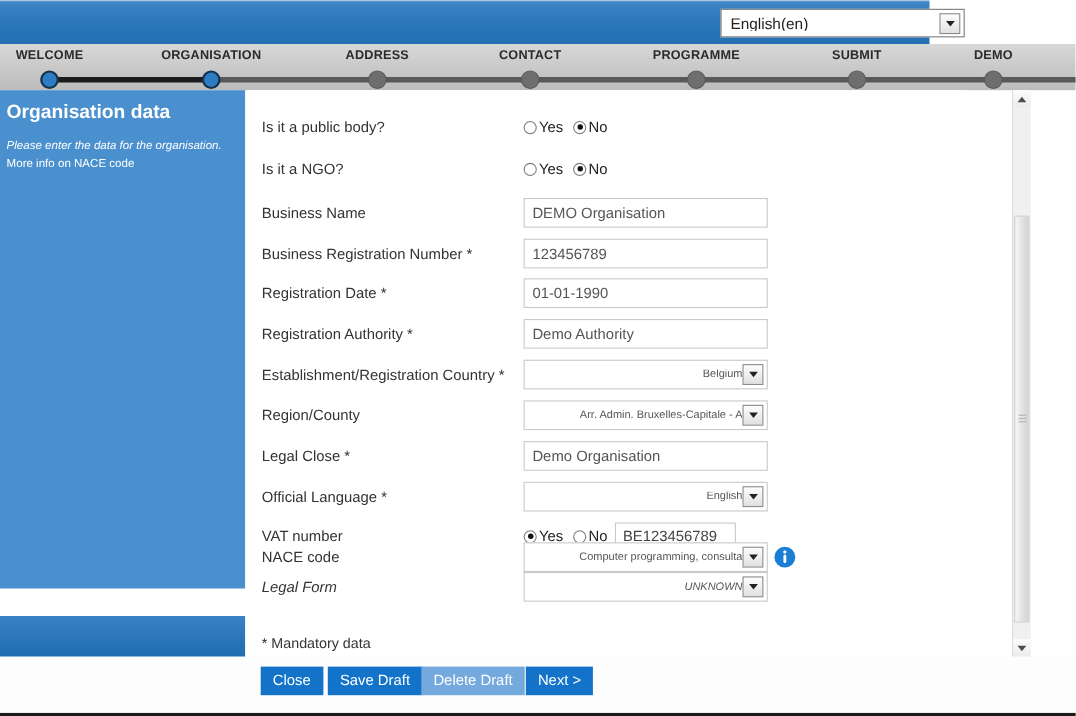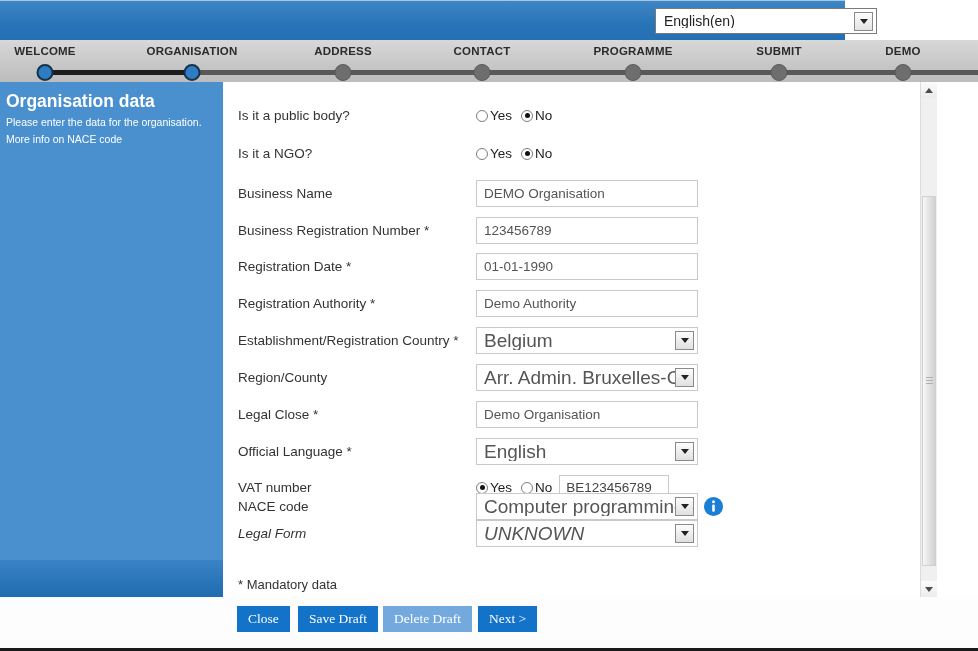--- a/index.html
+++ b/index.html
@@ -107,36 +107,37 @@
   }
   .node.inactive {
     background: #6e6e6e;
     border: 1px solid #5a5a5a;
   }
 
   
   .sidebar {
     position: absolute;
     left: 0; top: 82px;
-    width: 223px; height: 515px;
+    width: 223px; height: 453px;
     background: #4a90cf;
     box-sizing: border-box;
     padding: 8px 6px 0 6px;
   }
   .sidebar-title {
     font-size: 17.5px;
     font-weight: bold;
     color: #ffffff;
     line-height: 22px;
   }
   .sidebar-sub {
     font-size: 10.5px;
     color: #ffffff;
     line-height: 17px;
-    margin-top: 2px;
+    margin-top: 12px;
+    font-style: italic;
   }
   .sidebar-link {
     font-size: 10.5px;
     color: #ffffff;
     line-height: 17px;
     cursor: pointer;
   }
   .sidebar-foot {
     position: absolute;
     left: 0; top: 560px;
@@ -189,25 +190,26 @@
     height: 27px;
     border: 1px solid #c9c9c9;
     box-sizing: border-box;
     background: #ffffff;
     display: flex;
     align-items: center;
   }
   .sel .sel-value {
     flex: 1;
     padding-left: 7px;
-    font-size: 19px;
+    font-size: 10px;
     color: #555555;
     white-space: nowrap;
     overflow: hidden;
     line-height: 1;
+    text-align: right;
   }
   .sel .sel-arrow {
     width: 19px; height: 19px;
     margin-right: 3px;
     flex: none;
     background: linear-gradient(180deg, #fdfdfd 0%, #e0e0e0 100%);
     border: 1px solid #8a8a8a;
     box-sizing: border-box;
     display: flex;
     align-items: center;
@@ -336,21 +338,21 @@
     top: 9px;
     height: 26px;
     background: #1273c8;
     color: #ffffff;
     font-size: 13.5px;
     border: none;
     padding: 0 11px;
     line-height: 26px;
     cursor: pointer;
     white-space: nowrap;
-    font-family: Liberation Serif, serif;
+    font-family: Liberation Sans, sans-serif;
     text-align: right;
   }
   .btn.disabled {
     background: #74a9de;
     cursor: default;
   }
 </style>
 </head>
 <body>
 

